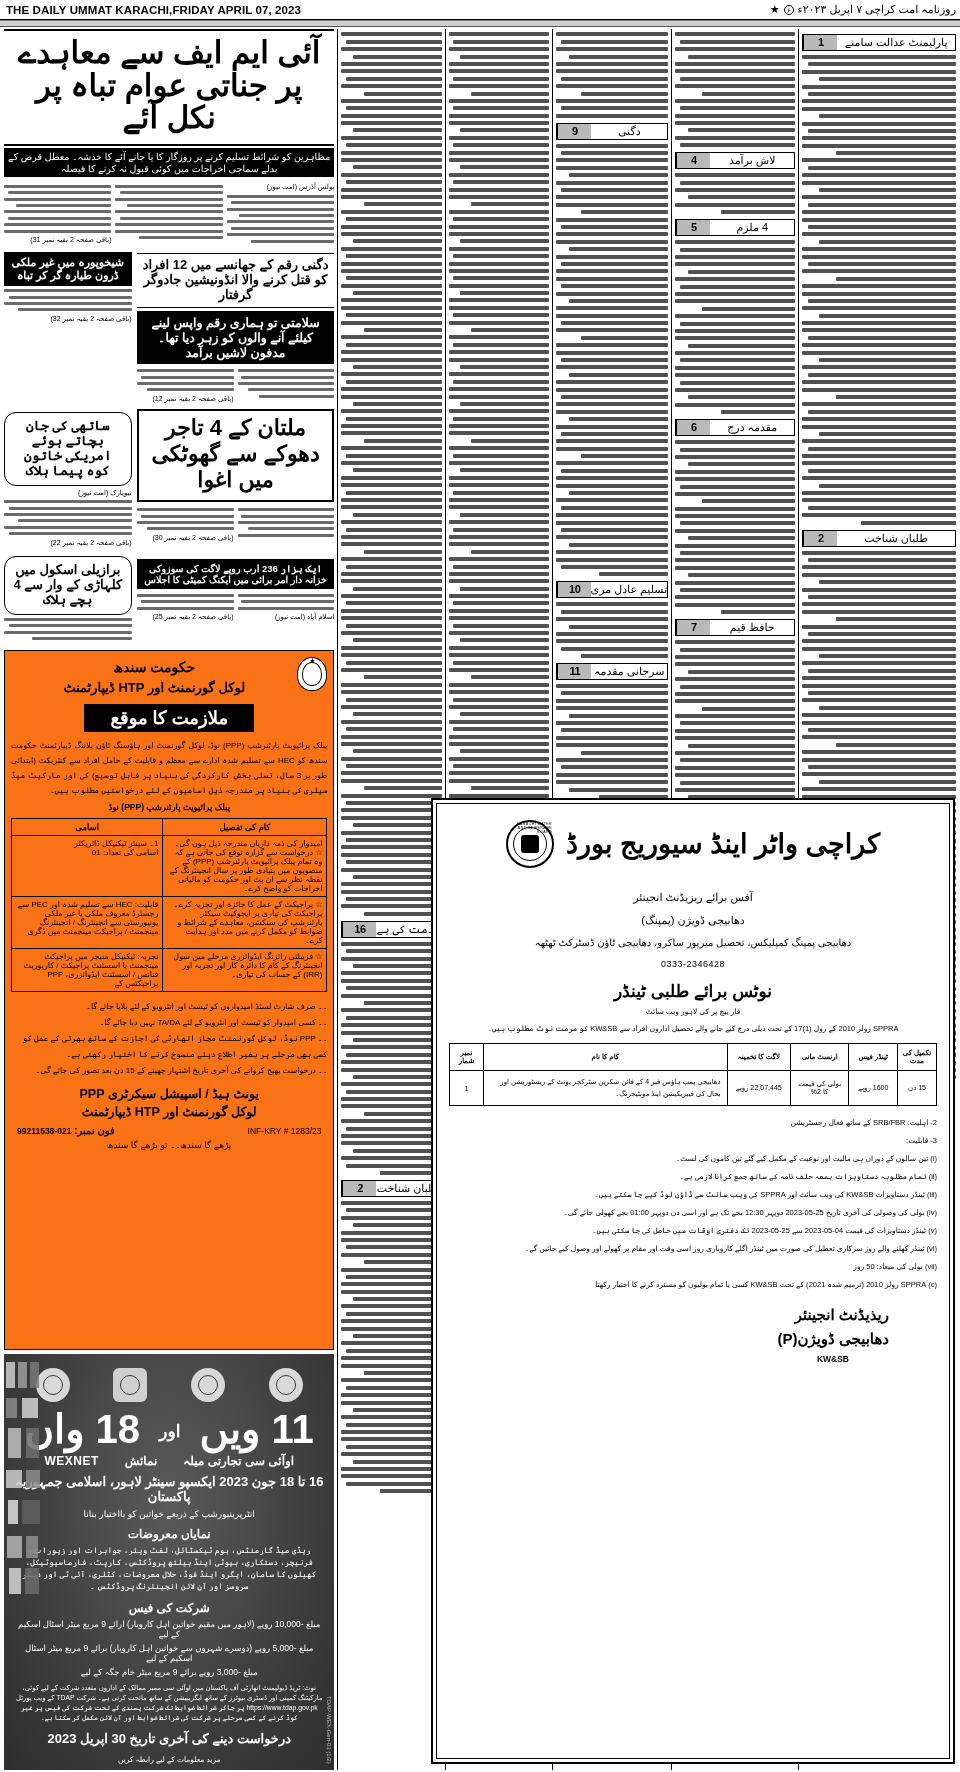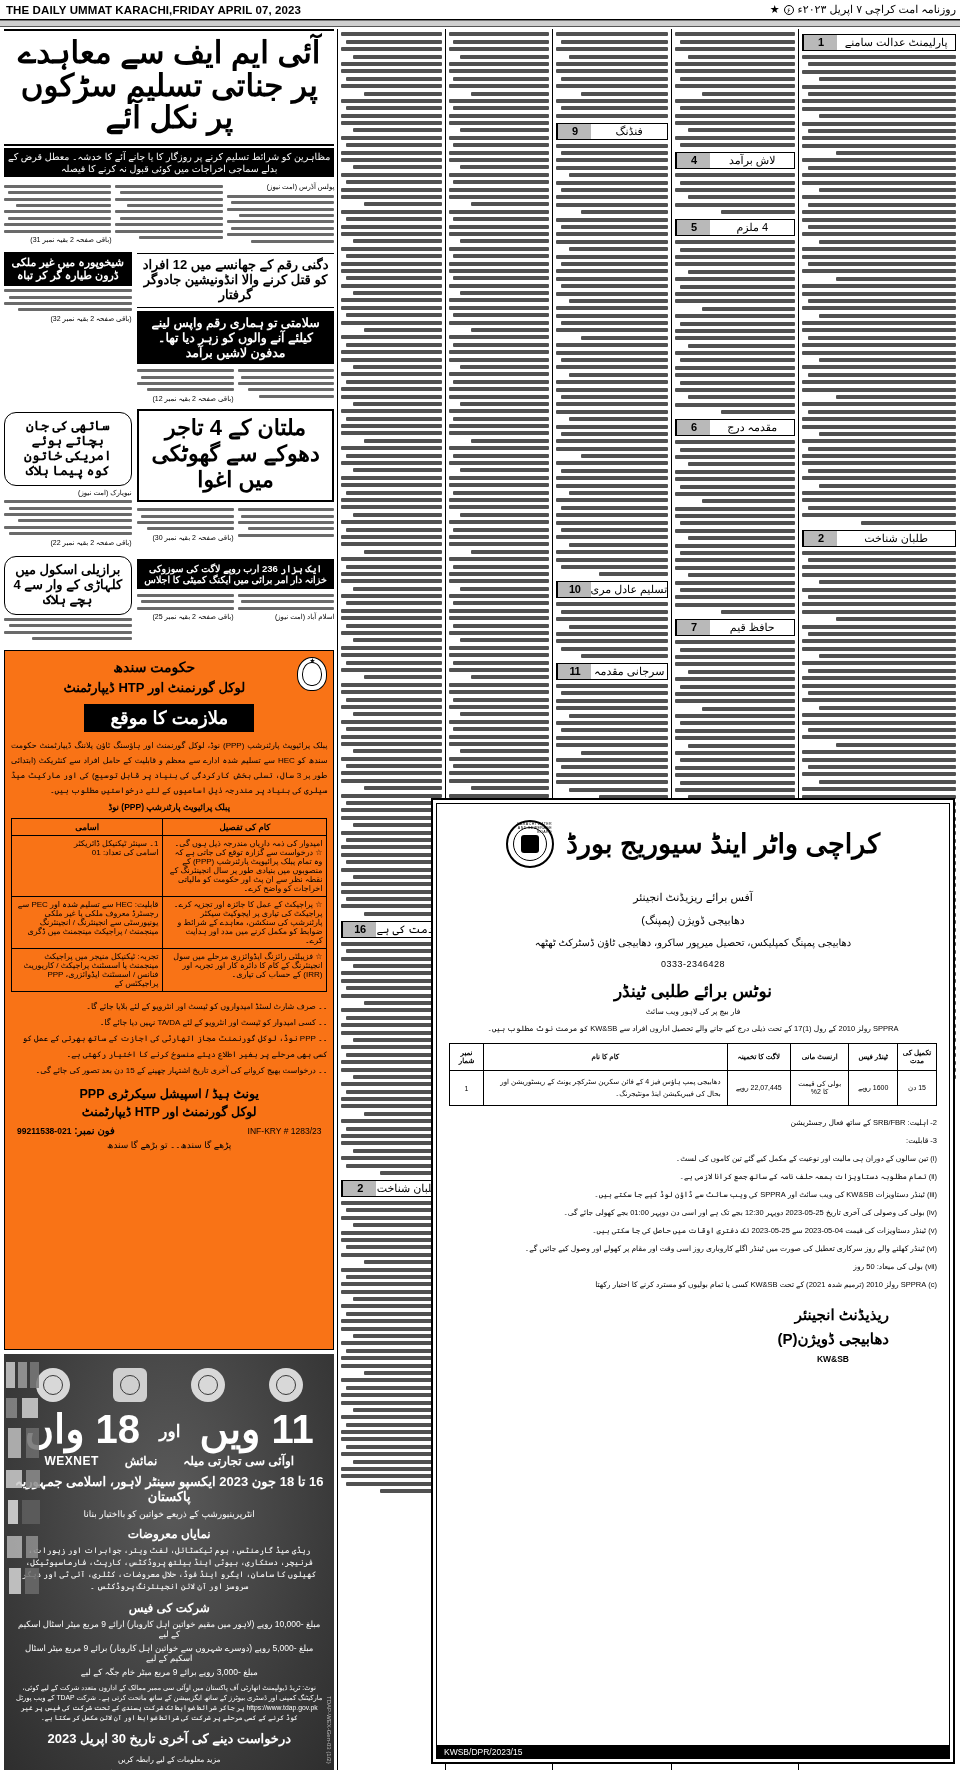--- a/index.html
+++ b/index.html
@@ -578,21 +578,21 @@
         <div class="ln s1"></div>
         <div class="ln s2"></div>
         <div class="ln s1"></div>
       <div class="ln s4"></div>
         <div class="ln s1"></div>
         <div class="ln s2"></div>
         <div class="ln s1"></div>
     </div>
     <div class="numbox">
       <div class="num">9</div>
-      <div class="nlabel">فنڈنگ</div>
+      <div class="nlabel">دگنی</div>
     </div>
     <div class="utext">
       <div class="ln s1"></div>
         <div class="ln s2"></div>
         <div class="ln s1"></div>
         <div class="ln s1"></div>
       <div class="ln s3"></div>
         <div class="ln s1"></div>
         <div class="ln s2"></div>
         <div class="ln s1"></div>
@@ -1101,21 +1101,21 @@
         <div class="ln s1"></div>
         <div class="ln s2"></div>
         <div class="ln s5"></div>
     </div>
   </div>
 
   <div class="vrule"></div>
 
   <div class="col" style="width:404px; display:flex; flex-direction:column;">
 
-    <div class="headline hl-main">آئی ایم ایف سے معاہدے پر جناتی تسلیم سڑکوں پر نکل آئے</div>
+    <div class="headline hl-main">آئی ایم ایف سے معاہدے پر جناتی عوام تباہ پر نکل آئے</div>
     <div class="hl-band">مظاہرین کو شرائط تسلیم کرنے پر روزگار کا یا جانے آئے کا خدشہ۔ معطل قرض کے بدلے سماجی اخراجات میں کوئی قبول نہ کرنے کا فیصلہ</div>
 
     <div style="display:flex; flex-direction:row-reverse; gap:4px; margin-top:4px;">
       <div style="flex:1">
         <div class="byline">پولس آڈرس (امت نیوز)</div>
         <div class="utext">
           <div class="ln thin s1"></div>
             <div class="ln thin s2"></div>
             <div class="ln thin s1"></div>
           <div class="ln thin s3"></div>
@@ -1429,14 +1429,13 @@
       <div class="t">(vii) بولی کی میعاد: 50 روز</div>
       <div class="t">(c) SPPRA رولز 2010 (ترمیم شدہ 2021) کے تحت KW&amp;SB کسی یا تمام بولیوں کو مسترد کرنے کا اختیار رکھتا</div>
     </div>
 
     <div class="kwsb-sign">
       <div class="s1">ریذیڈنٹ انجینئر</div>
       <div class="s2">دھابیجی ڈویژن(P)</div>
       <div class="s3">KW&amp;SB</div>
     </div>
   </div>
-  <div class="kwsb-ref">KWSB/DPR/2023/15</div>
 </div>
 
 </body></html>

